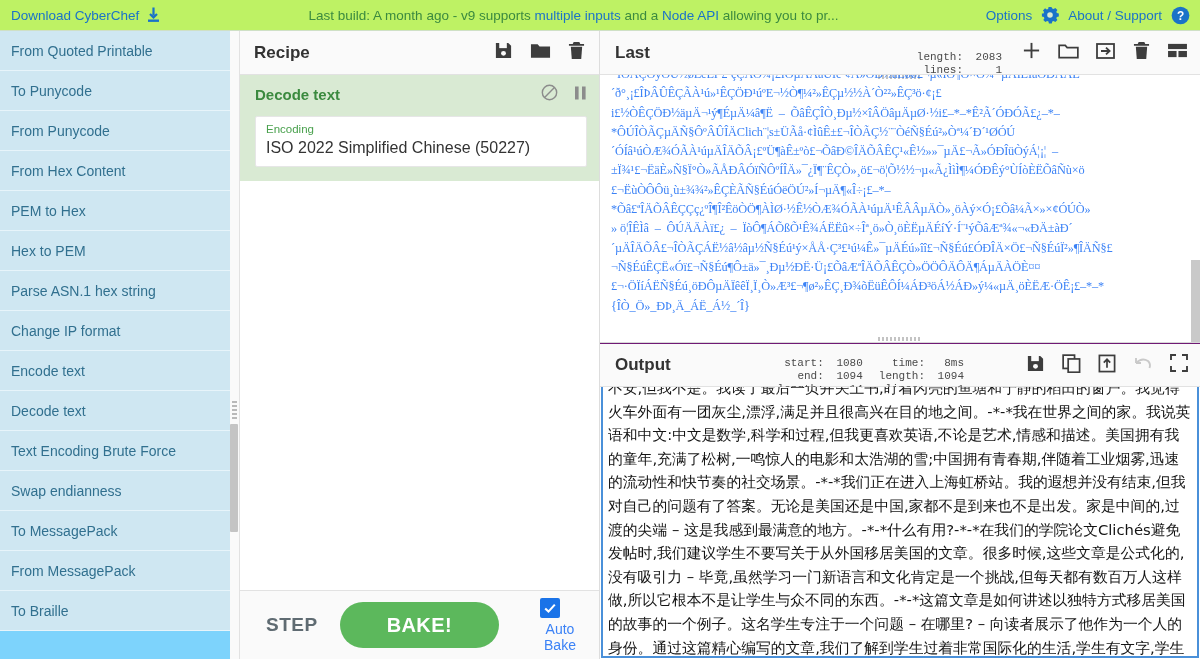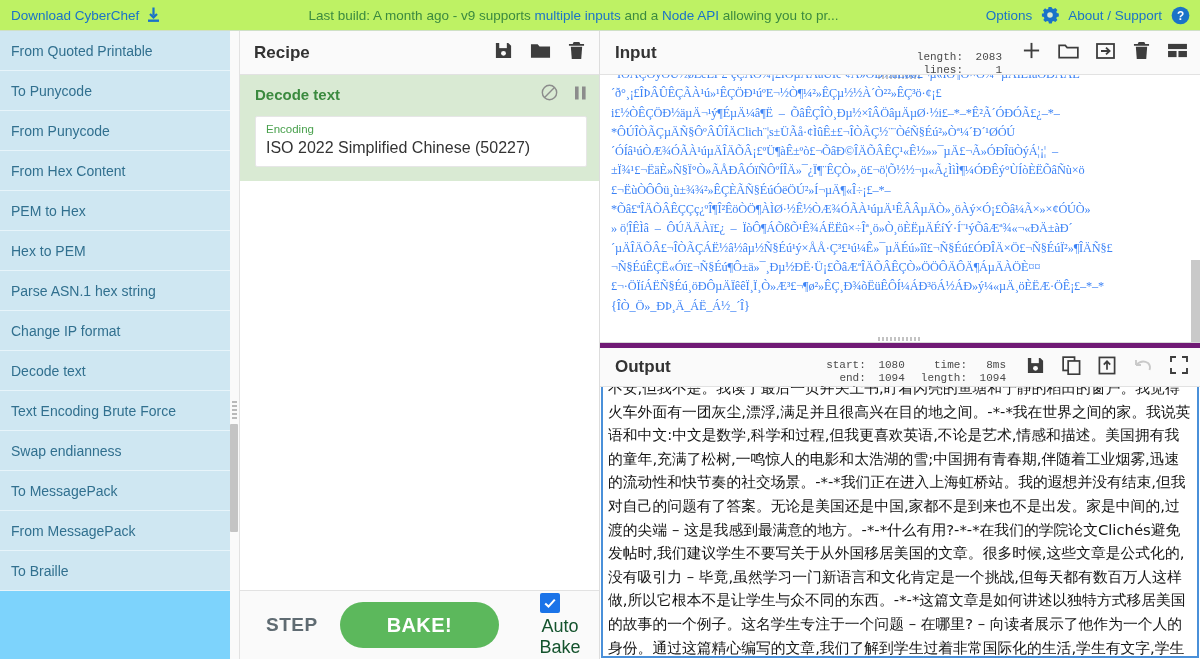--- a/index.html
+++ b/index.html
@@ -118,33 +118,33 @@
     cursor: pointer;
     letter-spacing: .4px;
   }
   #autobake { width: 74px; text-align: center; display:flex; flex-direction:column; align-items:center; gap:3px;}
   .checkbox {
     width: 20px; height: 20px; background: #1a73e8; border-radius: 2px;
     display: flex; align-items: center; justify-content: center;
     cursor: pointer;
   }
   .checkbox svg { display:block; }
-  #autobake .lbl { font-size: 18px; color: #14532d; margin-left: 20px; }
+  #autobake .lbl { font-size: 14px; color: #3b82f6; margin-left: 20px; }
 
   
   #io-col { flex: 1; display: flex; flex-direction: column; min-width: 0; }
   .io-bar {
     flex: 0 0 44px; height: 44px;
     background: #fafafa;
     border-bottom: 1px solid #e2e2e2;
     display: flex; align-items: center;
     padding: 0 12px 0 15px;
     position: relative;
   }
-  #output-bar { border-top: 5px solid #701a75; }
+  #output-bar { border-top: 1px solid #701a75; gap: 42px; }
   .io-stats {
     font-family: "Liberation Mono", monospace;
     font-size: 11px; line-height: 13px;
     color: #4a4a4a;
     display: flex; gap: 16px; margin-top: 22px;
   }
   .stat-col { display: flex; flex-direction: column; }
   .stat-row { display: flex; justify-content: flex-end; gap: 5px; white-space: pre; }
   .stat-k { }
   .stat-v { display: inline-block; min-width: 34px; text-align: right; }
@@ -254,20 +254,23 @@
             <span>PEM to Hex</span>
           </div>
           <div class="op-item">
             <span>Hex to PEM</span>
           </div>
           <div class="op-item">
             <span>Parse ASN.1 hex string</span>
           </div>
           <div class="op-item">
             <span>Change IP format</span>
+          </div>
+          <div class="op-item">
+            <span>Encode text</span>
           </div>
           <div class="op-item">
             <span>Decode text</span>
           </div>
           <div class="op-item">
             <span>Text Encoding Brute Force</span>
           </div>
           <div class="op-item">
             <span>Swap endianness</span>
           </div>
@@ -347,21 +350,21 @@
               </svg>
           </span>
           <span class="lbl">Auto Bake</span>
         </span>
       </div>
     </div>
 
     <div id="io-col">
 
       <div class="io-bar" id="input-bar">
-        <span class="panel-title">Input</span>
+        <span class="panel-title">Last</span>
         <span class="title-spacer"></span>
         <span class="io-stats">
           <span class="stat-col" id="input-stats-col">
               <span class="stat-row"><span class="stat-k">length:</span><span class="stat-v">2083</span></span>
               <span class="stat-row"><span class="stat-k">lines:</span><span class="stat-v">1</span></span>
             </span>
         </span>
         <span class="io-icons">
           <span class="ticon">
             <svg width="19" height="19" viewBox="0 0 20 20">

